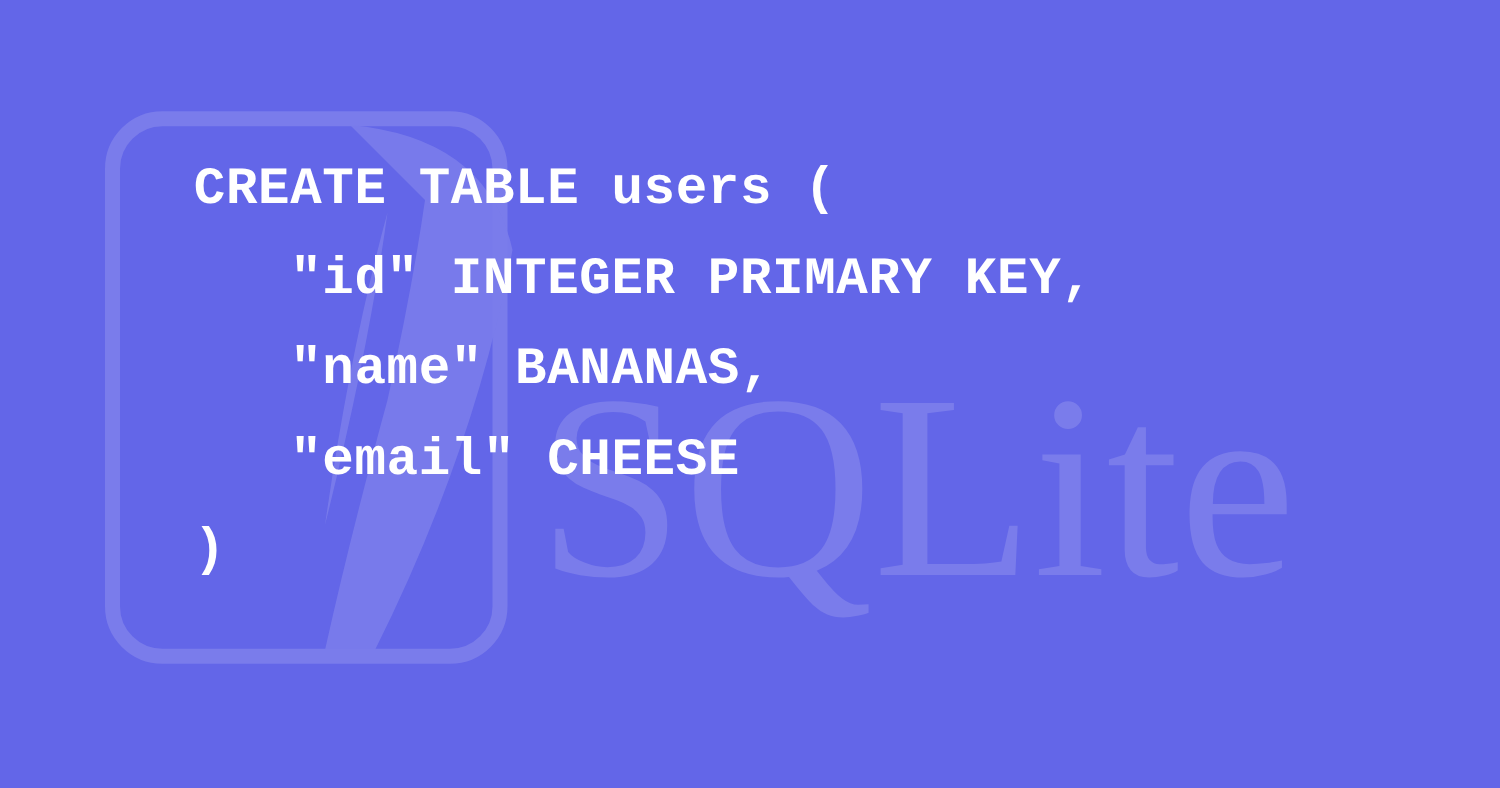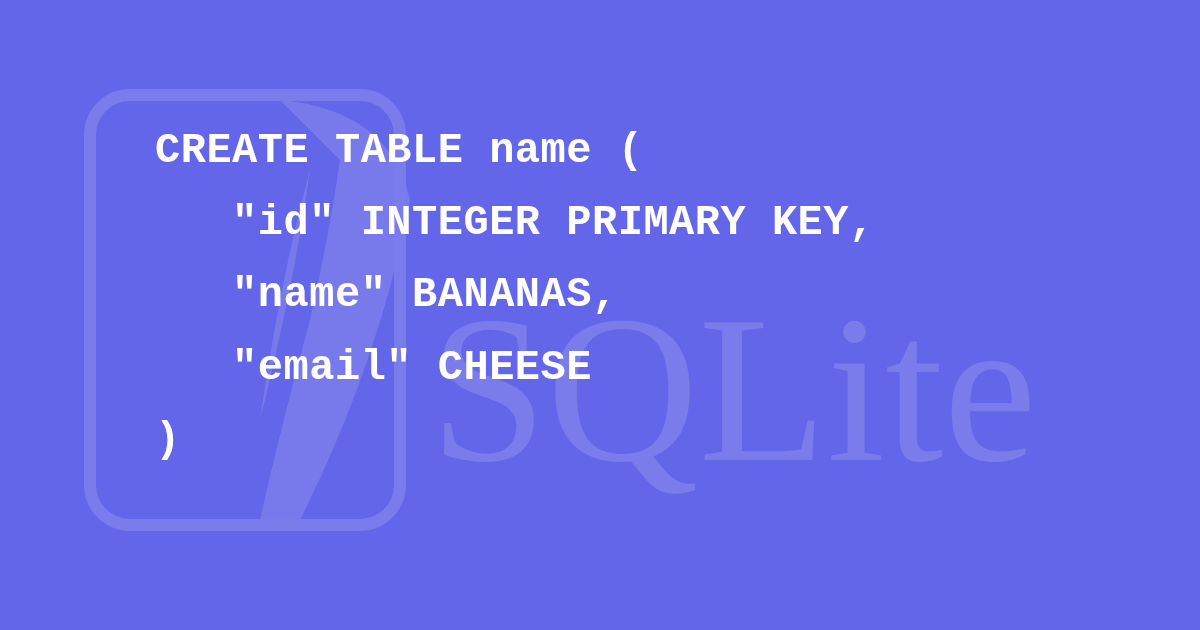--- a/index.html
+++ b/index.html
@@ -40,17 +40,17 @@
 
 <svg class="watermark" viewBox="0 0 1100 480" xmlns="http://www.w3.org/2000/svg">
 
   <rect x="10" y="15" width="310" height="430" rx="40" ry="40" fill="none" stroke="#7a7ceb" stroke-width="12"></rect>
 
   <path d="M 200 20 Q 310 30 330 120 Q 300 280 220 440 L 180 440 Q 200 350 230 240 Q 250 150 260 80 Q 230 50 200 20 Z M 230 90 Q 215 200 180 340 Q 200 200 230 90 Z" fill="#7a7ceb" opacity="0.9"></path>
 
   <text x="350" y="380" font-family="Georgia, 'Times New Roman', serif" font-size="210" fill="#7a7ceb" font-weight="400">SQLite</text>
 </svg>
 
-<div class="code-block"><span>CREATE TABLE name (</span>
+<div class="code-block"><span>CREATE TABLE users (</span>
 <span>   "id" INTEGER PRIMARY KEY,</span>
 <span>   "name" BANANAS,</span>
 <span>   "email" CHEESE</span>
 <span>)</span></div>
 
 </body></html>

